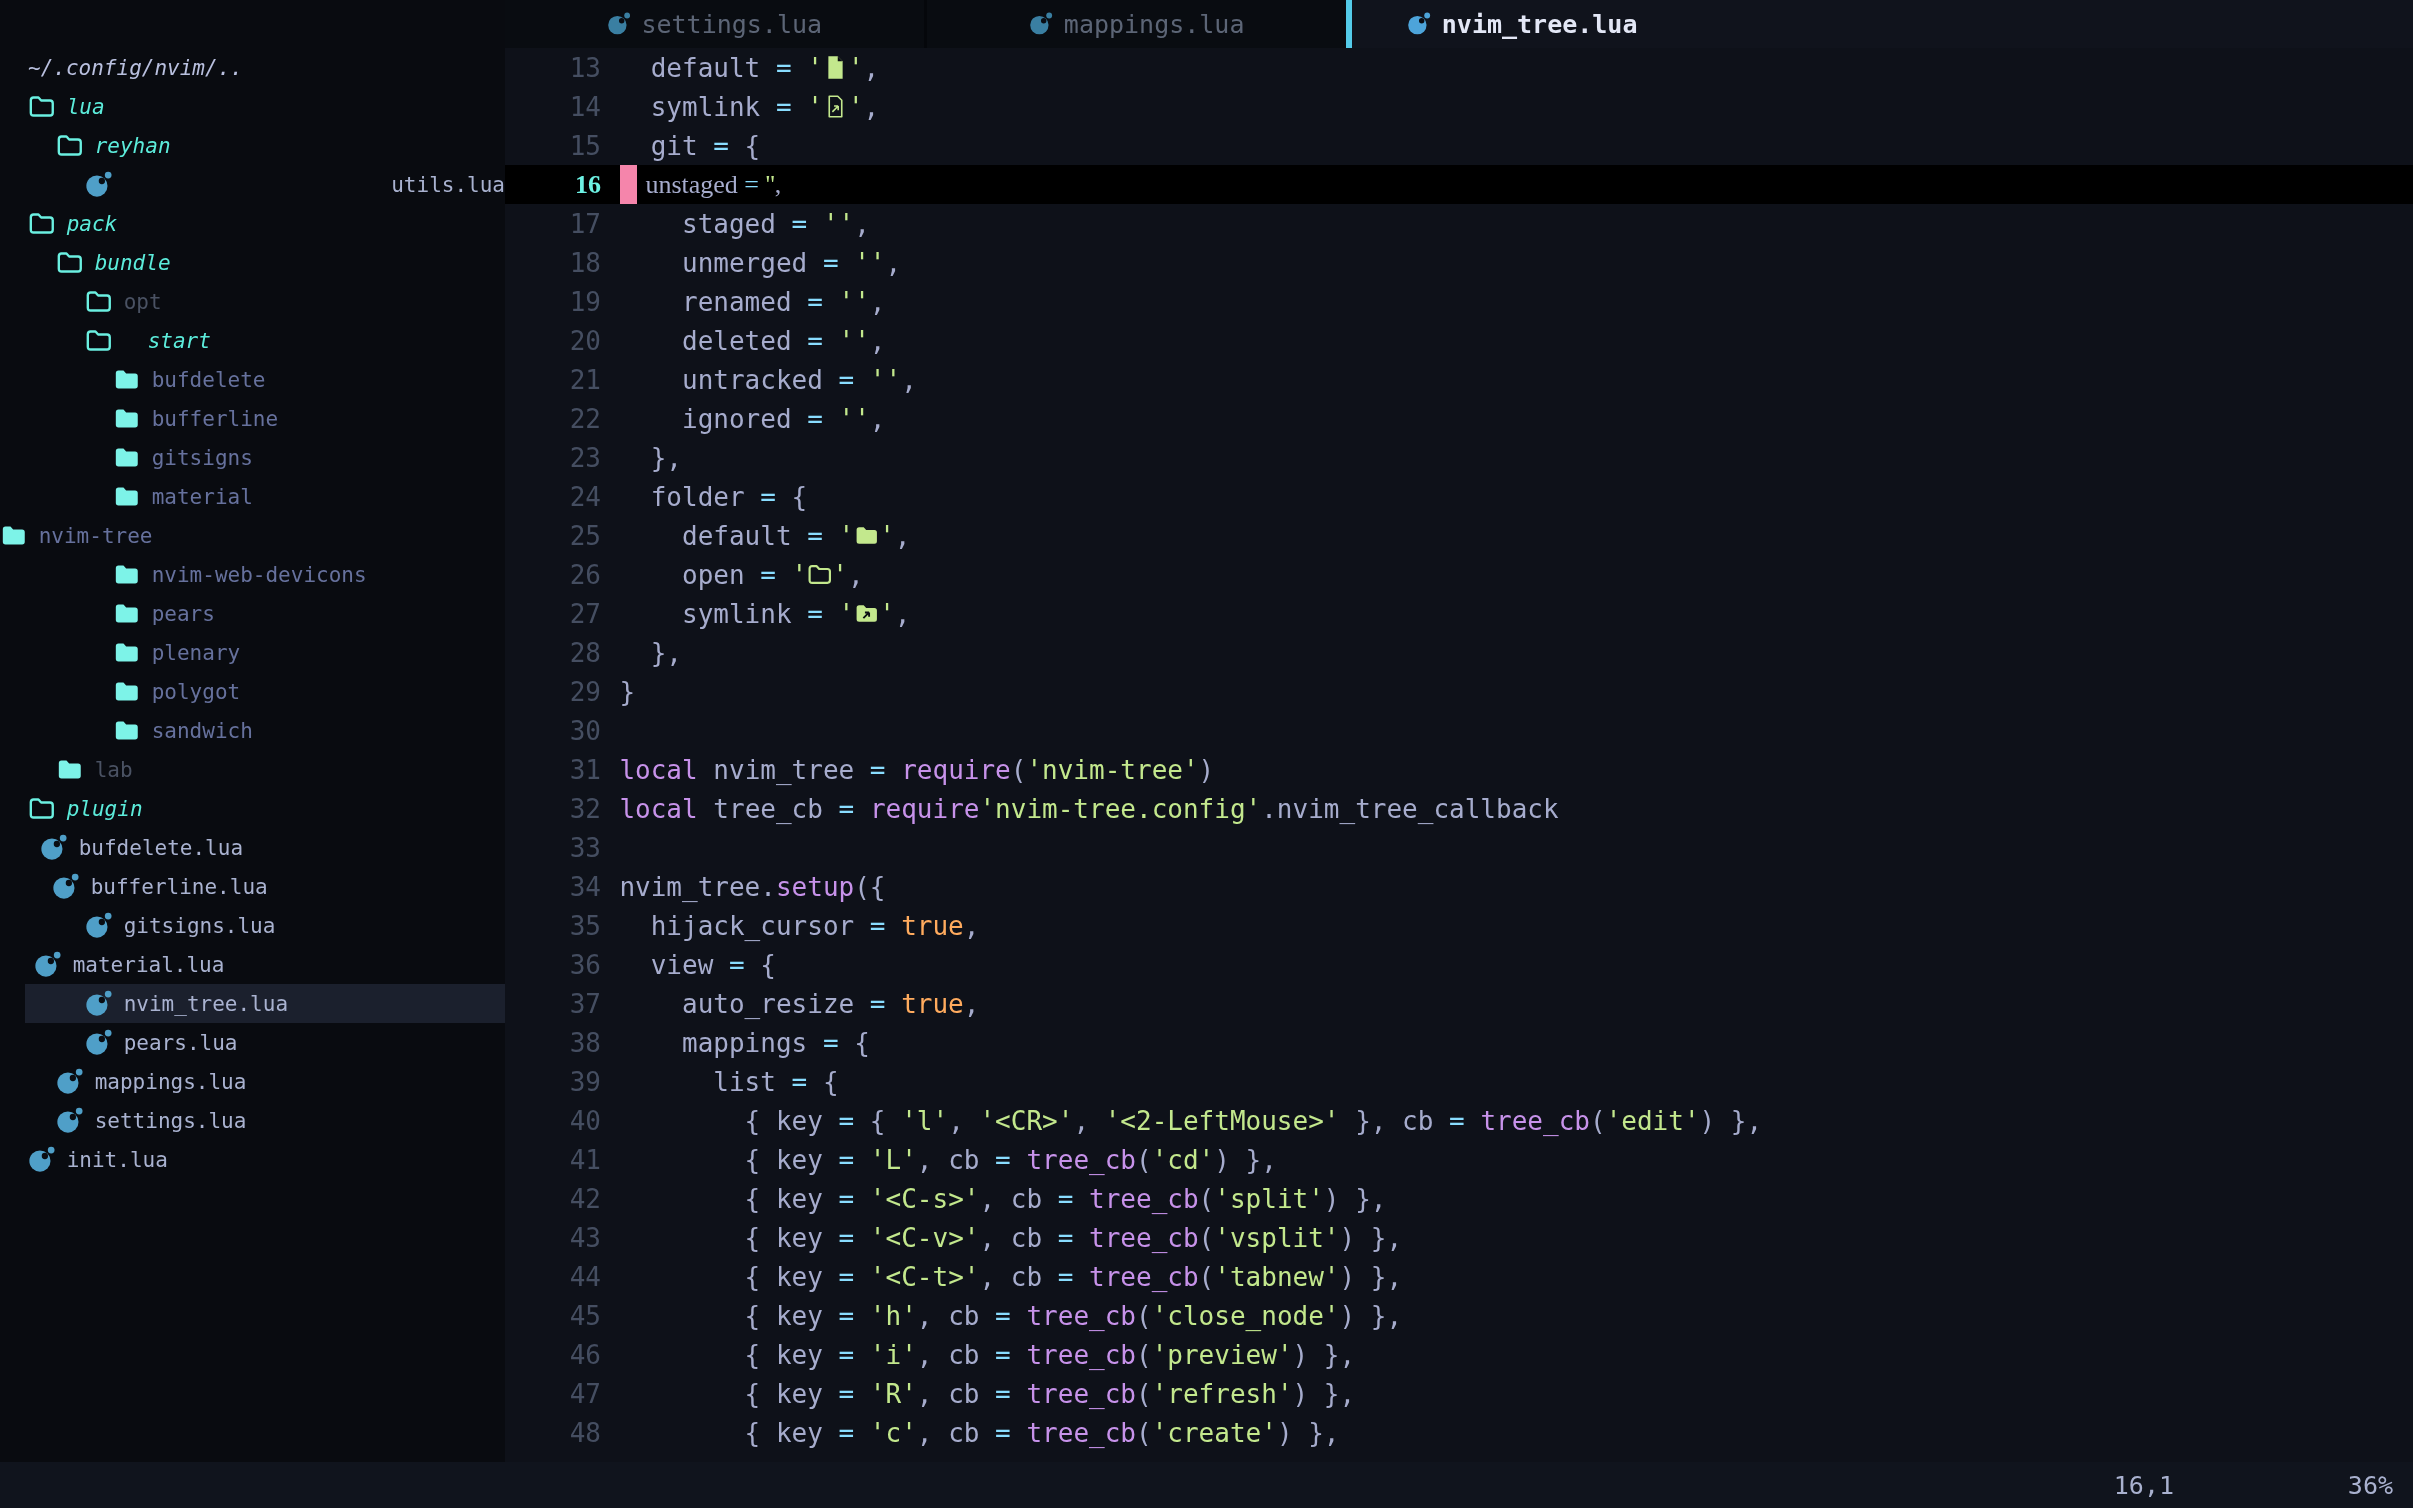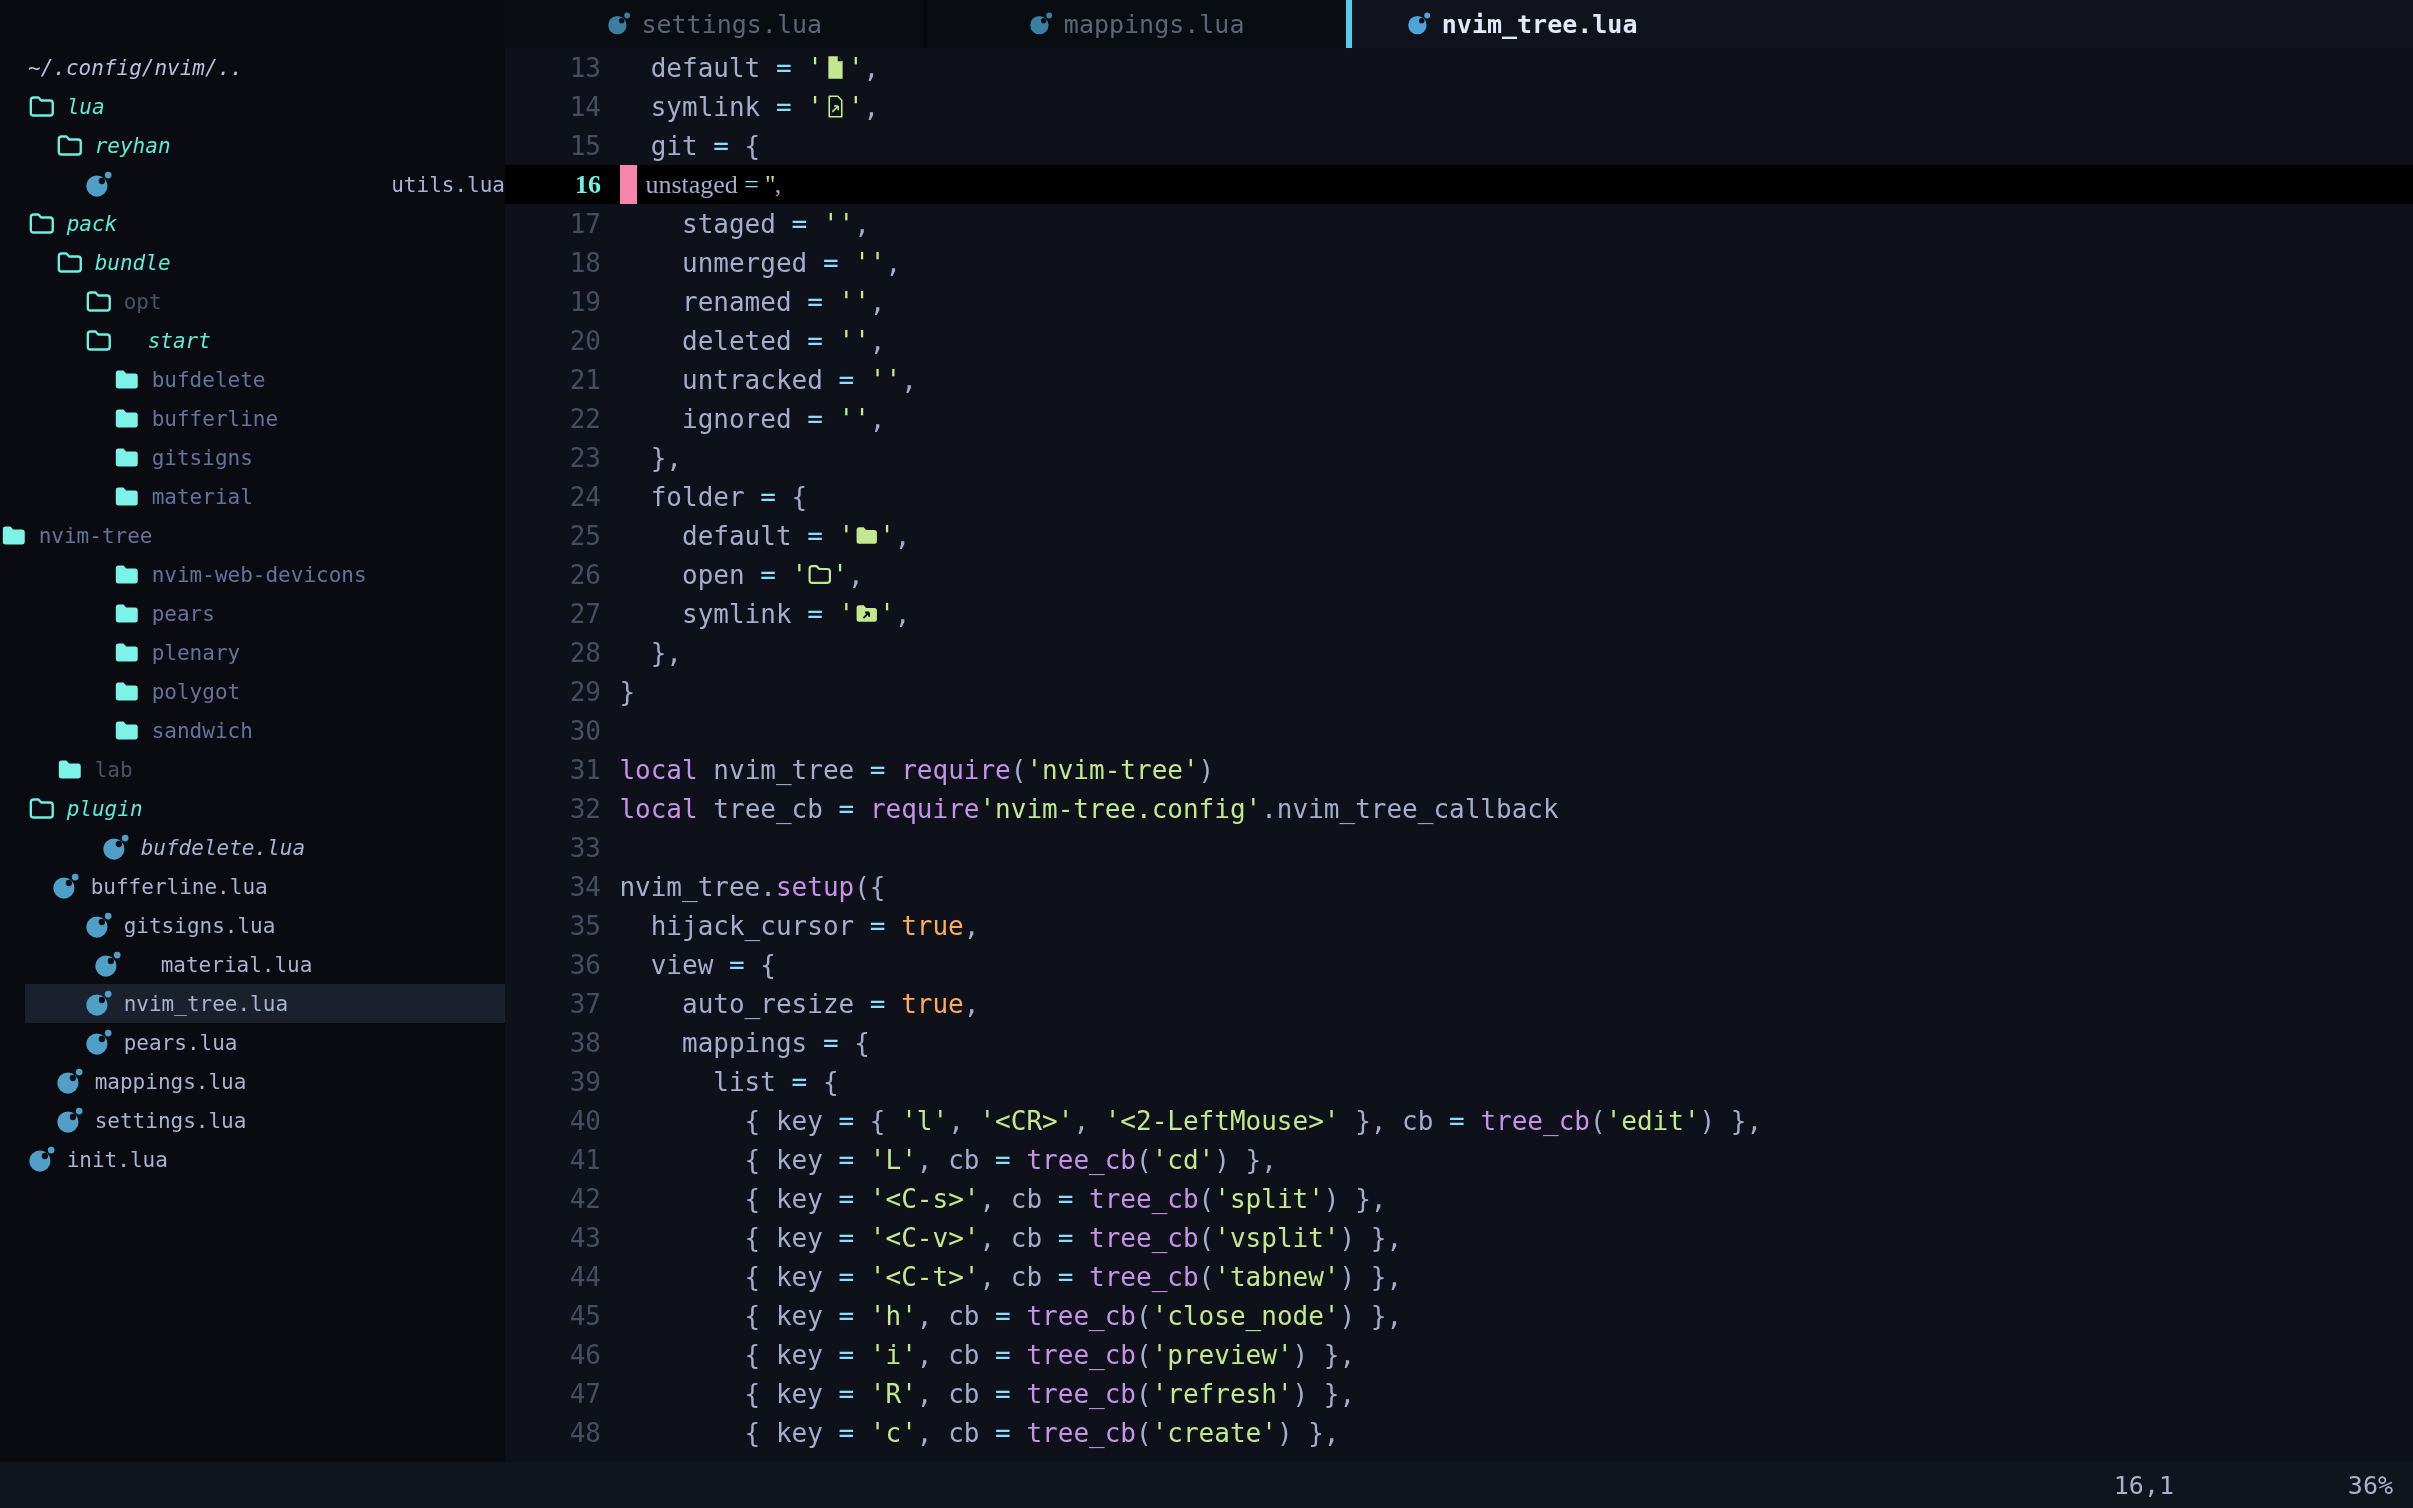--- a/index.html
+++ b/index.html
@@ -144,36 +144,36 @@
           </svg></span><span class="lbl-closed">polygot</span></div>
       <div class="tree-row" style="padding-left: 113px;"><span class="tree-icon ic-closed"><svg viewBox="0 0 24 22">
             <path d="M2.5 5.4 Q2.5 3 4.9 3 h4.4 l2.4 2.7 h7.9 Q22 5.7 22 8.1 v8.5 Q22 19 19.6 19 H4.9 Q2.5 19 2.5 16.6 Z" fill="currentColor"></path>
           </svg></span><span class="lbl-closed">sandwich</span></div>
       <div class="tree-row" style="padding-left: 56px;"><span class="tree-icon ic-closed"><svg viewBox="0 0 24 22">
             <path d="M2.5 5.4 Q2.5 3 4.9 3 h4.4 l2.4 2.7 h7.9 Q22 5.7 22 8.1 v8.5 Q22 19 19.6 19 H4.9 Q2.5 19 2.5 16.6 Z" fill="currentColor"></path>
           </svg></span><span class="lbl-dim">lab</span></div>
       <div class="tree-row" style="padding-left: 28px;"><span class="tree-icon ic-open"><svg viewBox="0 0 24 22">
             <path d="M2.5 5.4 Q2.5 3 4.9 3 h4.4 l2.4 2.7 h7.9 Q22 5.7 22 8.1 v8.5 Q22 19 19.6 19 H4.9 Q2.5 19 2.5 16.6 Z" fill="none" stroke="currentColor" stroke-width="2.1" stroke-linejoin="round"></path>
           </svg></span><span class="lbl-open">plugin</span></div>
-      <div class="tree-row" style="padding-left: 102px; font-style: italic;"><span class="tree-icon ic-lua"><svg viewBox="0 0 24 24">
+      <div class="tree-row" style="padding-left: 40px;"><span class="tree-icon ic-lua"><svg viewBox="0 0 24 24">
             <circle cx="10.6" cy="13.4" r="9.4" fill="currentColor"></circle>
             <circle cx="20.6" cy="3.6" r="3" fill="currentColor"></circle>
             <circle cx="15" cy="8.9" r="2.8" fill="#0a0d13"></circle>
           </svg></span><span class="lbl-file">bufdelete.lua</span></div>
       <div class="tree-row" style="padding-left: 52px;"><span class="tree-icon ic-lua"><svg viewBox="0 0 24 24">
             <circle cx="10.6" cy="13.4" r="9.4" fill="currentColor"></circle>
             <circle cx="20.6" cy="3.6" r="3" fill="currentColor"></circle>
             <circle cx="15" cy="8.9" r="2.8" fill="#0a0d13"></circle>
           </svg></span><span class="lbl-file">bufferline.lua</span></div>
       <div class="tree-row" style="padding-left: 85px;"><span class="tree-icon ic-lua"><svg viewBox="0 0 24 24">
             <circle cx="10.6" cy="13.4" r="9.4" fill="currentColor"></circle>
             <circle cx="20.6" cy="3.6" r="3" fill="currentColor"></circle>
             <circle cx="15" cy="8.9" r="2.8" fill="#0a0d13"></circle>
           </svg></span><span class="lbl-file">gitsigns.lua</span></div>
-      <div class="tree-row" style="padding-left: 94px; gap: 28px;"><span class="tree-icon ic-lua"><svg viewBox="0 0 24 24">
+      <div class="tree-row" style="padding-left: 34px;"><span class="tree-icon ic-lua"><svg viewBox="0 0 24 24">
             <circle cx="10.6" cy="13.4" r="9.4" fill="currentColor"></circle>
             <circle cx="20.6" cy="3.6" r="3" fill="currentColor"></circle>
             <circle cx="15" cy="8.9" r="2.8" fill="#0a0d13"></circle>
           </svg></span><span class="lbl-file">material.lua</span></div>
       <div class="tree-row sel" style="padding-left: 85px;"><span class="tree-icon ic-lua"><svg viewBox="0 0 24 24">
             <circle cx="10.6" cy="13.4" r="9.4" fill="currentColor"></circle>
             <circle cx="20.6" cy="3.6" r="3" fill="currentColor"></circle>
             <circle cx="15" cy="8.9" r="2.8" fill="#0a0d13"></circle>
           </svg></span><span class="lbl-file">nvim_tree.lua</span></div>
       <div class="tree-row" style="padding-left: 85px;"><span class="tree-icon ic-lua"><svg viewBox="0 0 24 24">

